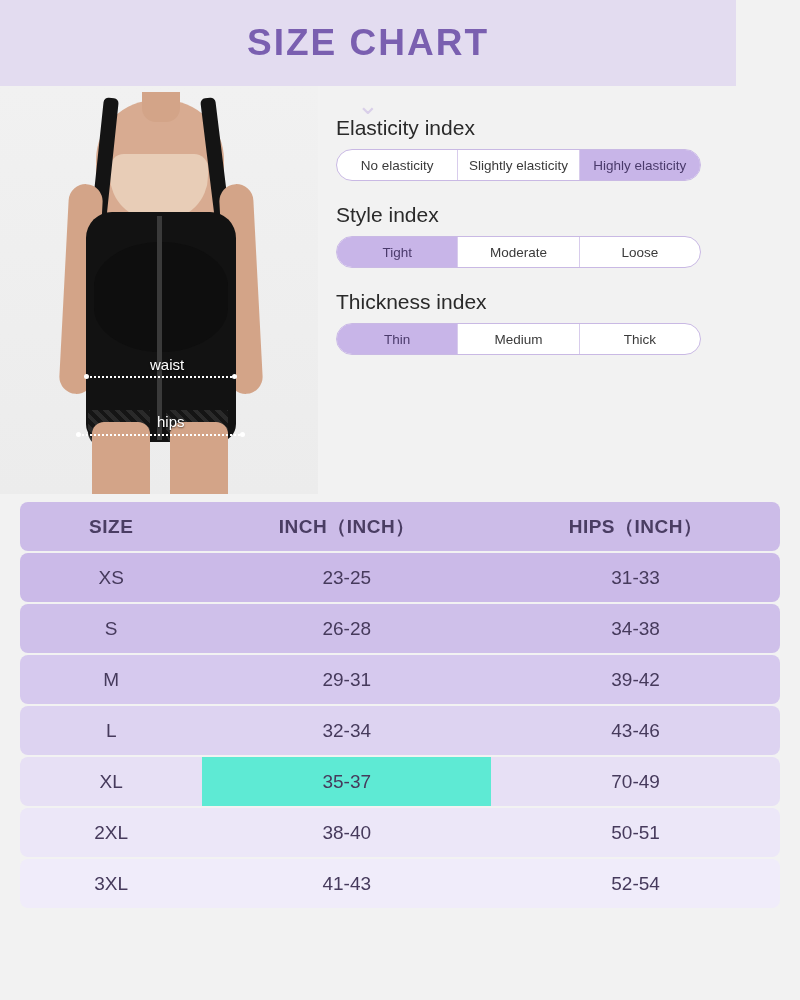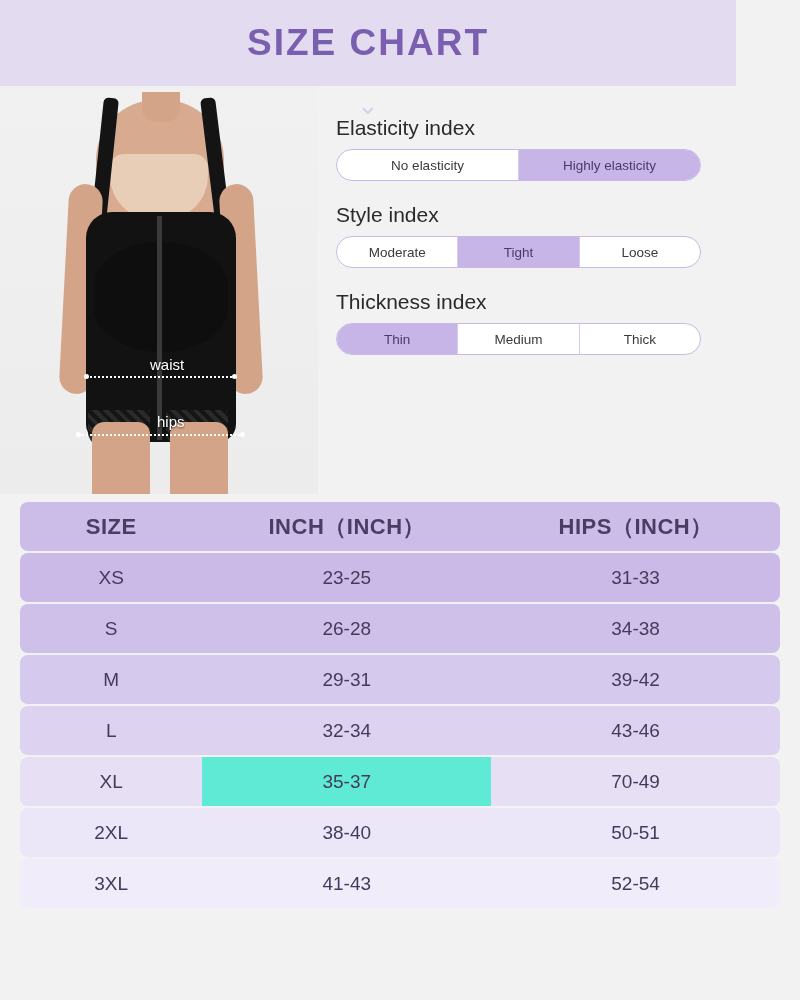--- a/index.html
+++ b/index.html
@@ -208,21 +208,21 @@
     border-spacing: 0 2px;
   }
   .table th, .table td {
     text-align: center;
     font-size: 19px;
     color: #463a5c;
     height: 49px;
     vertical-align: middle;
   }
   .table th {
-    font-size: 22px;
+    font-size: 19px;
     font-weight: bold;
     letter-spacing: .5px;
     color: #4a3d63;
     text-align: center;
   }
   .thead-row th { background: #ccbce8; }
   .thead-row th:first-child { border-radius: 8px 0 0 8px; }
   .thead-row th:last-child { border-radius: 0 8px 8px 0; }
   .table tbody tr td:first-child { border-radius: 8px 0 0 8px; }
   .table tbody tr td:last-child { border-radius: 0 8px 8px 0; }
@@ -271,29 +271,30 @@
       <div class="measure-dot" style="left:240px; top:346px;"></div>
       <div class="measure-label" style="left:157px; top:327px;">hips</div>
     </div>
 
     <div class="indices">
 
       <div class="index-block">
         <div class="index-title">Elasticity index</div>
         <div class="pill-group">
           <div class="pill">No elasticity</div>
+          <div class="pill">Slightly elasticity</div>
           <div class="pill active">Highly elasticity</div>
         </div>
       </div>
 
       <div class="index-block">
         <div class="index-title">Style index</div>
         <div class="pill-group">
+          <div class="pill active">Tight</div>
           <div class="pill">Moderate</div>
-          <div class="pill active">Tight</div>
           <div class="pill">Loose</div>
         </div>
       </div>
 
       <div class="index-block">
         <div class="index-title">Thickness index</div>
         <div class="pill-group">
           <div class="pill active">Thin</div>
           <div class="pill">Medium</div>
           <div class="pill">Thick</div>

